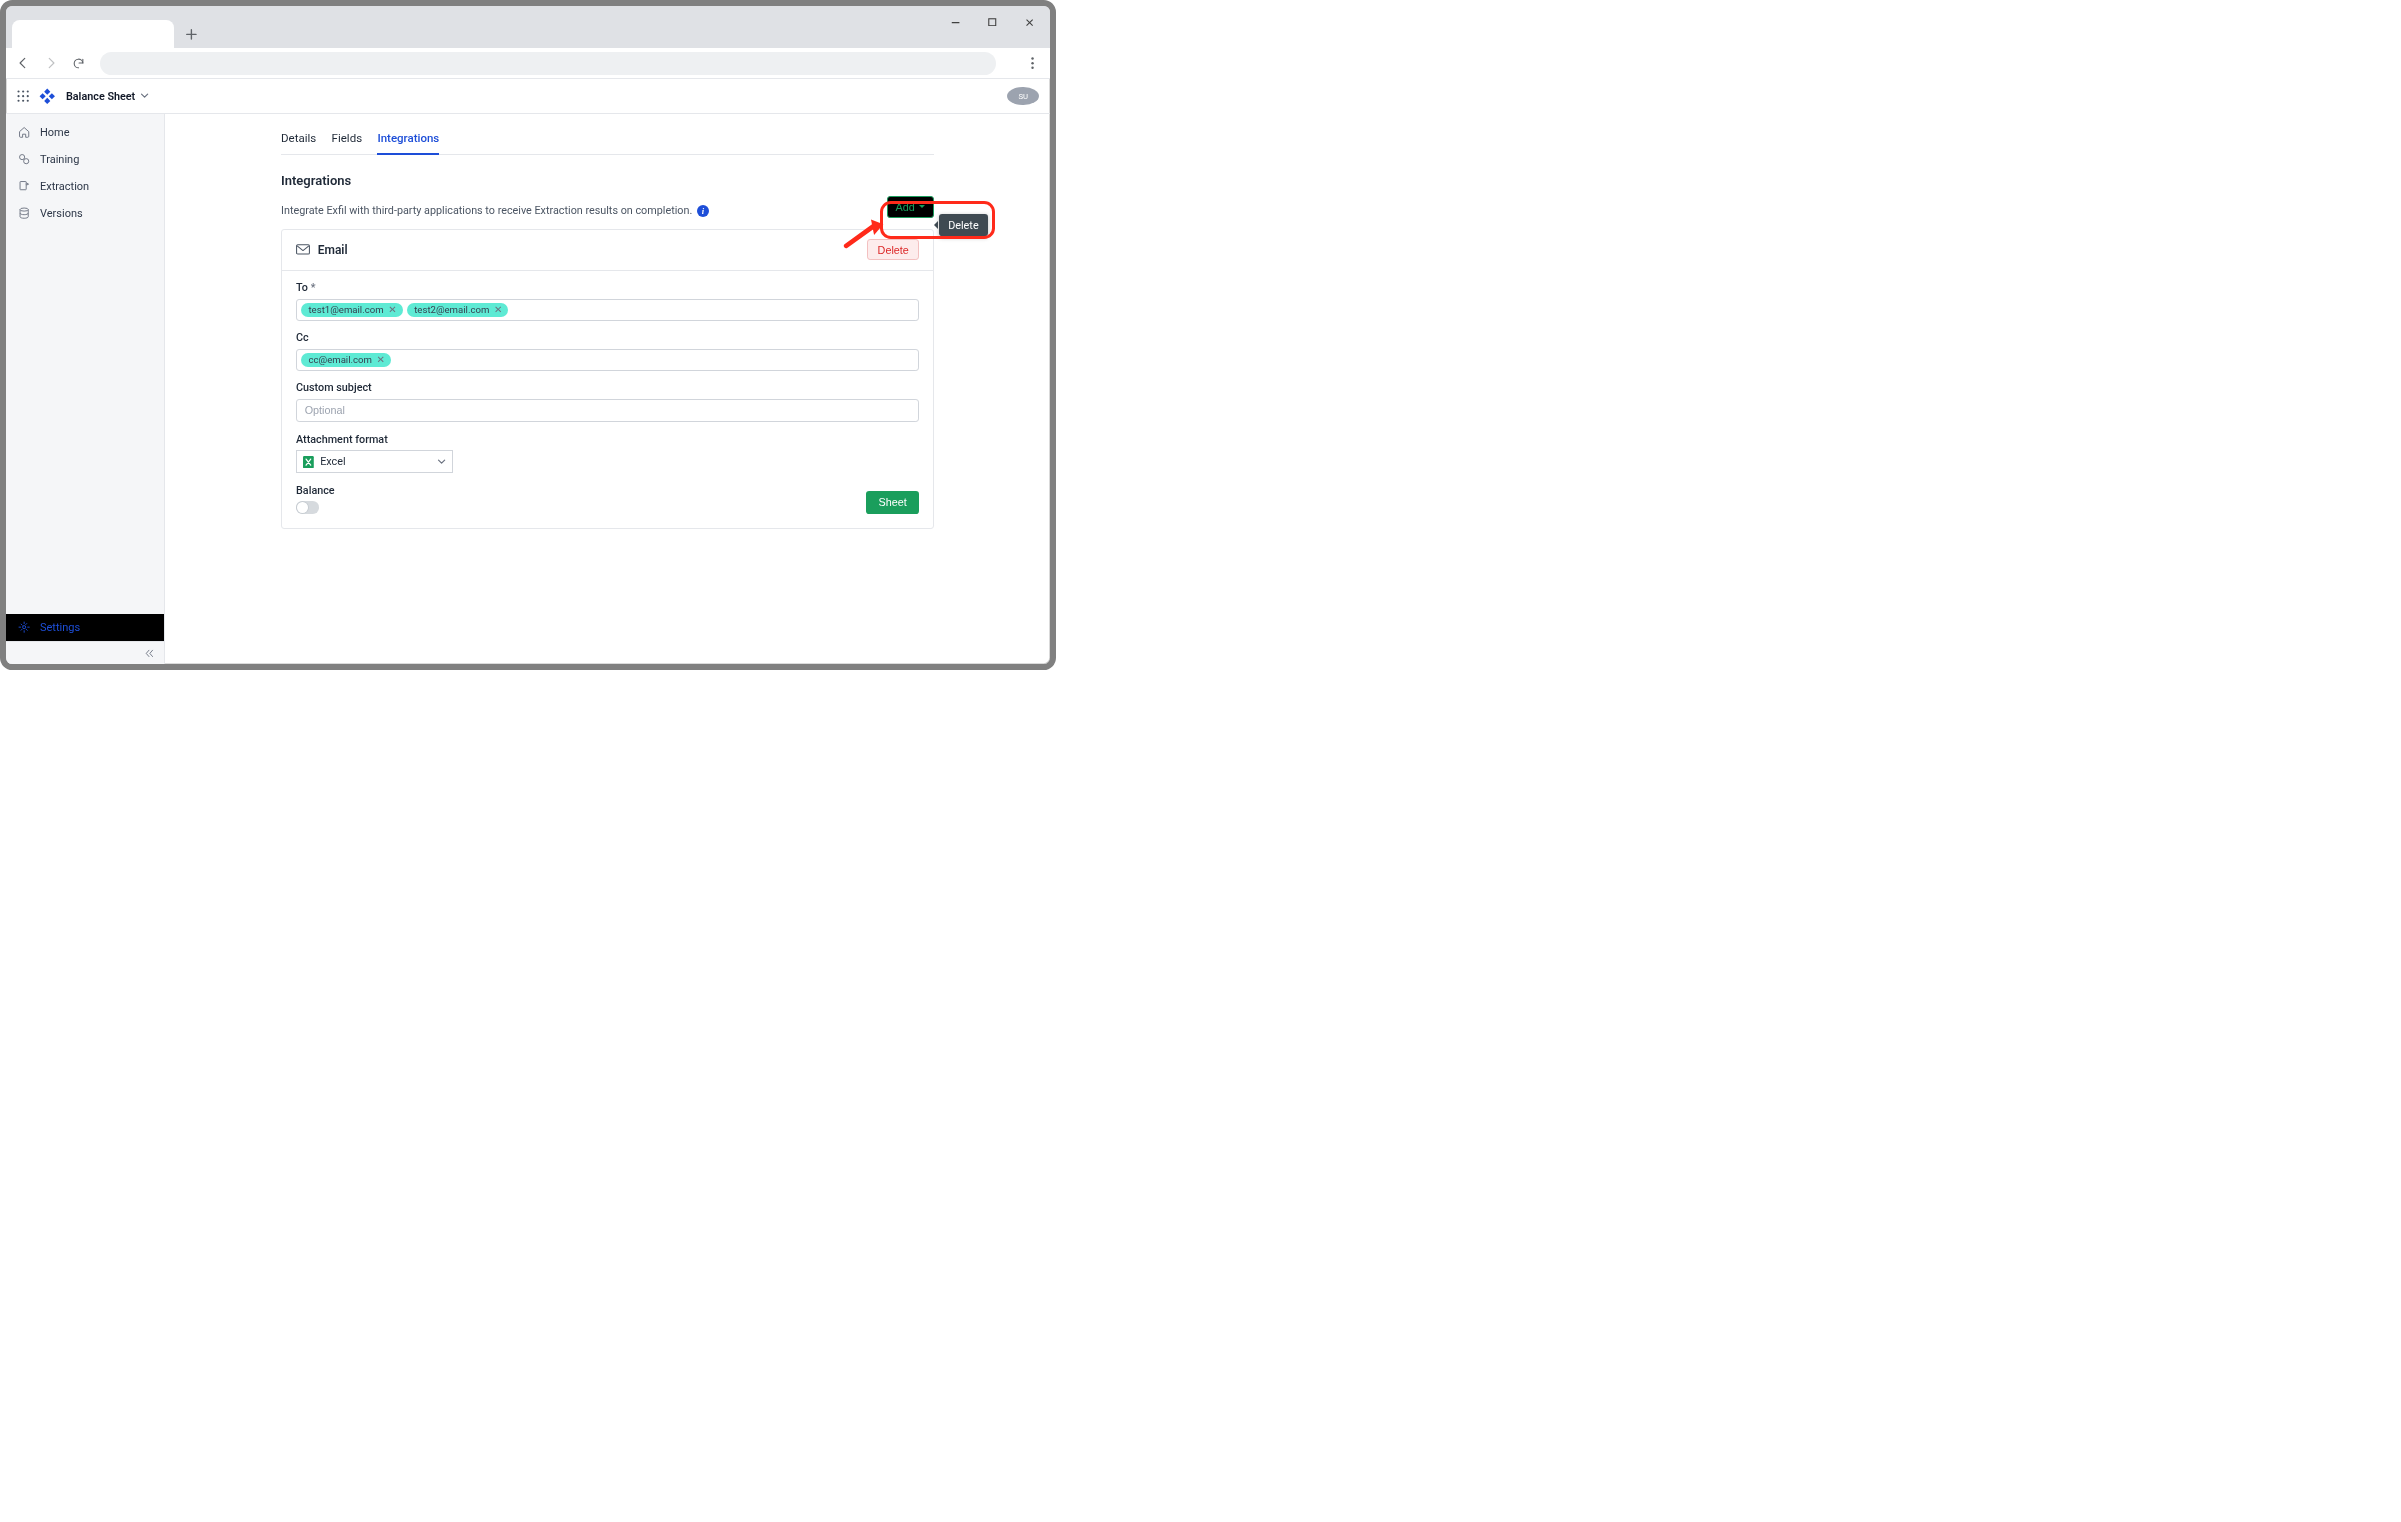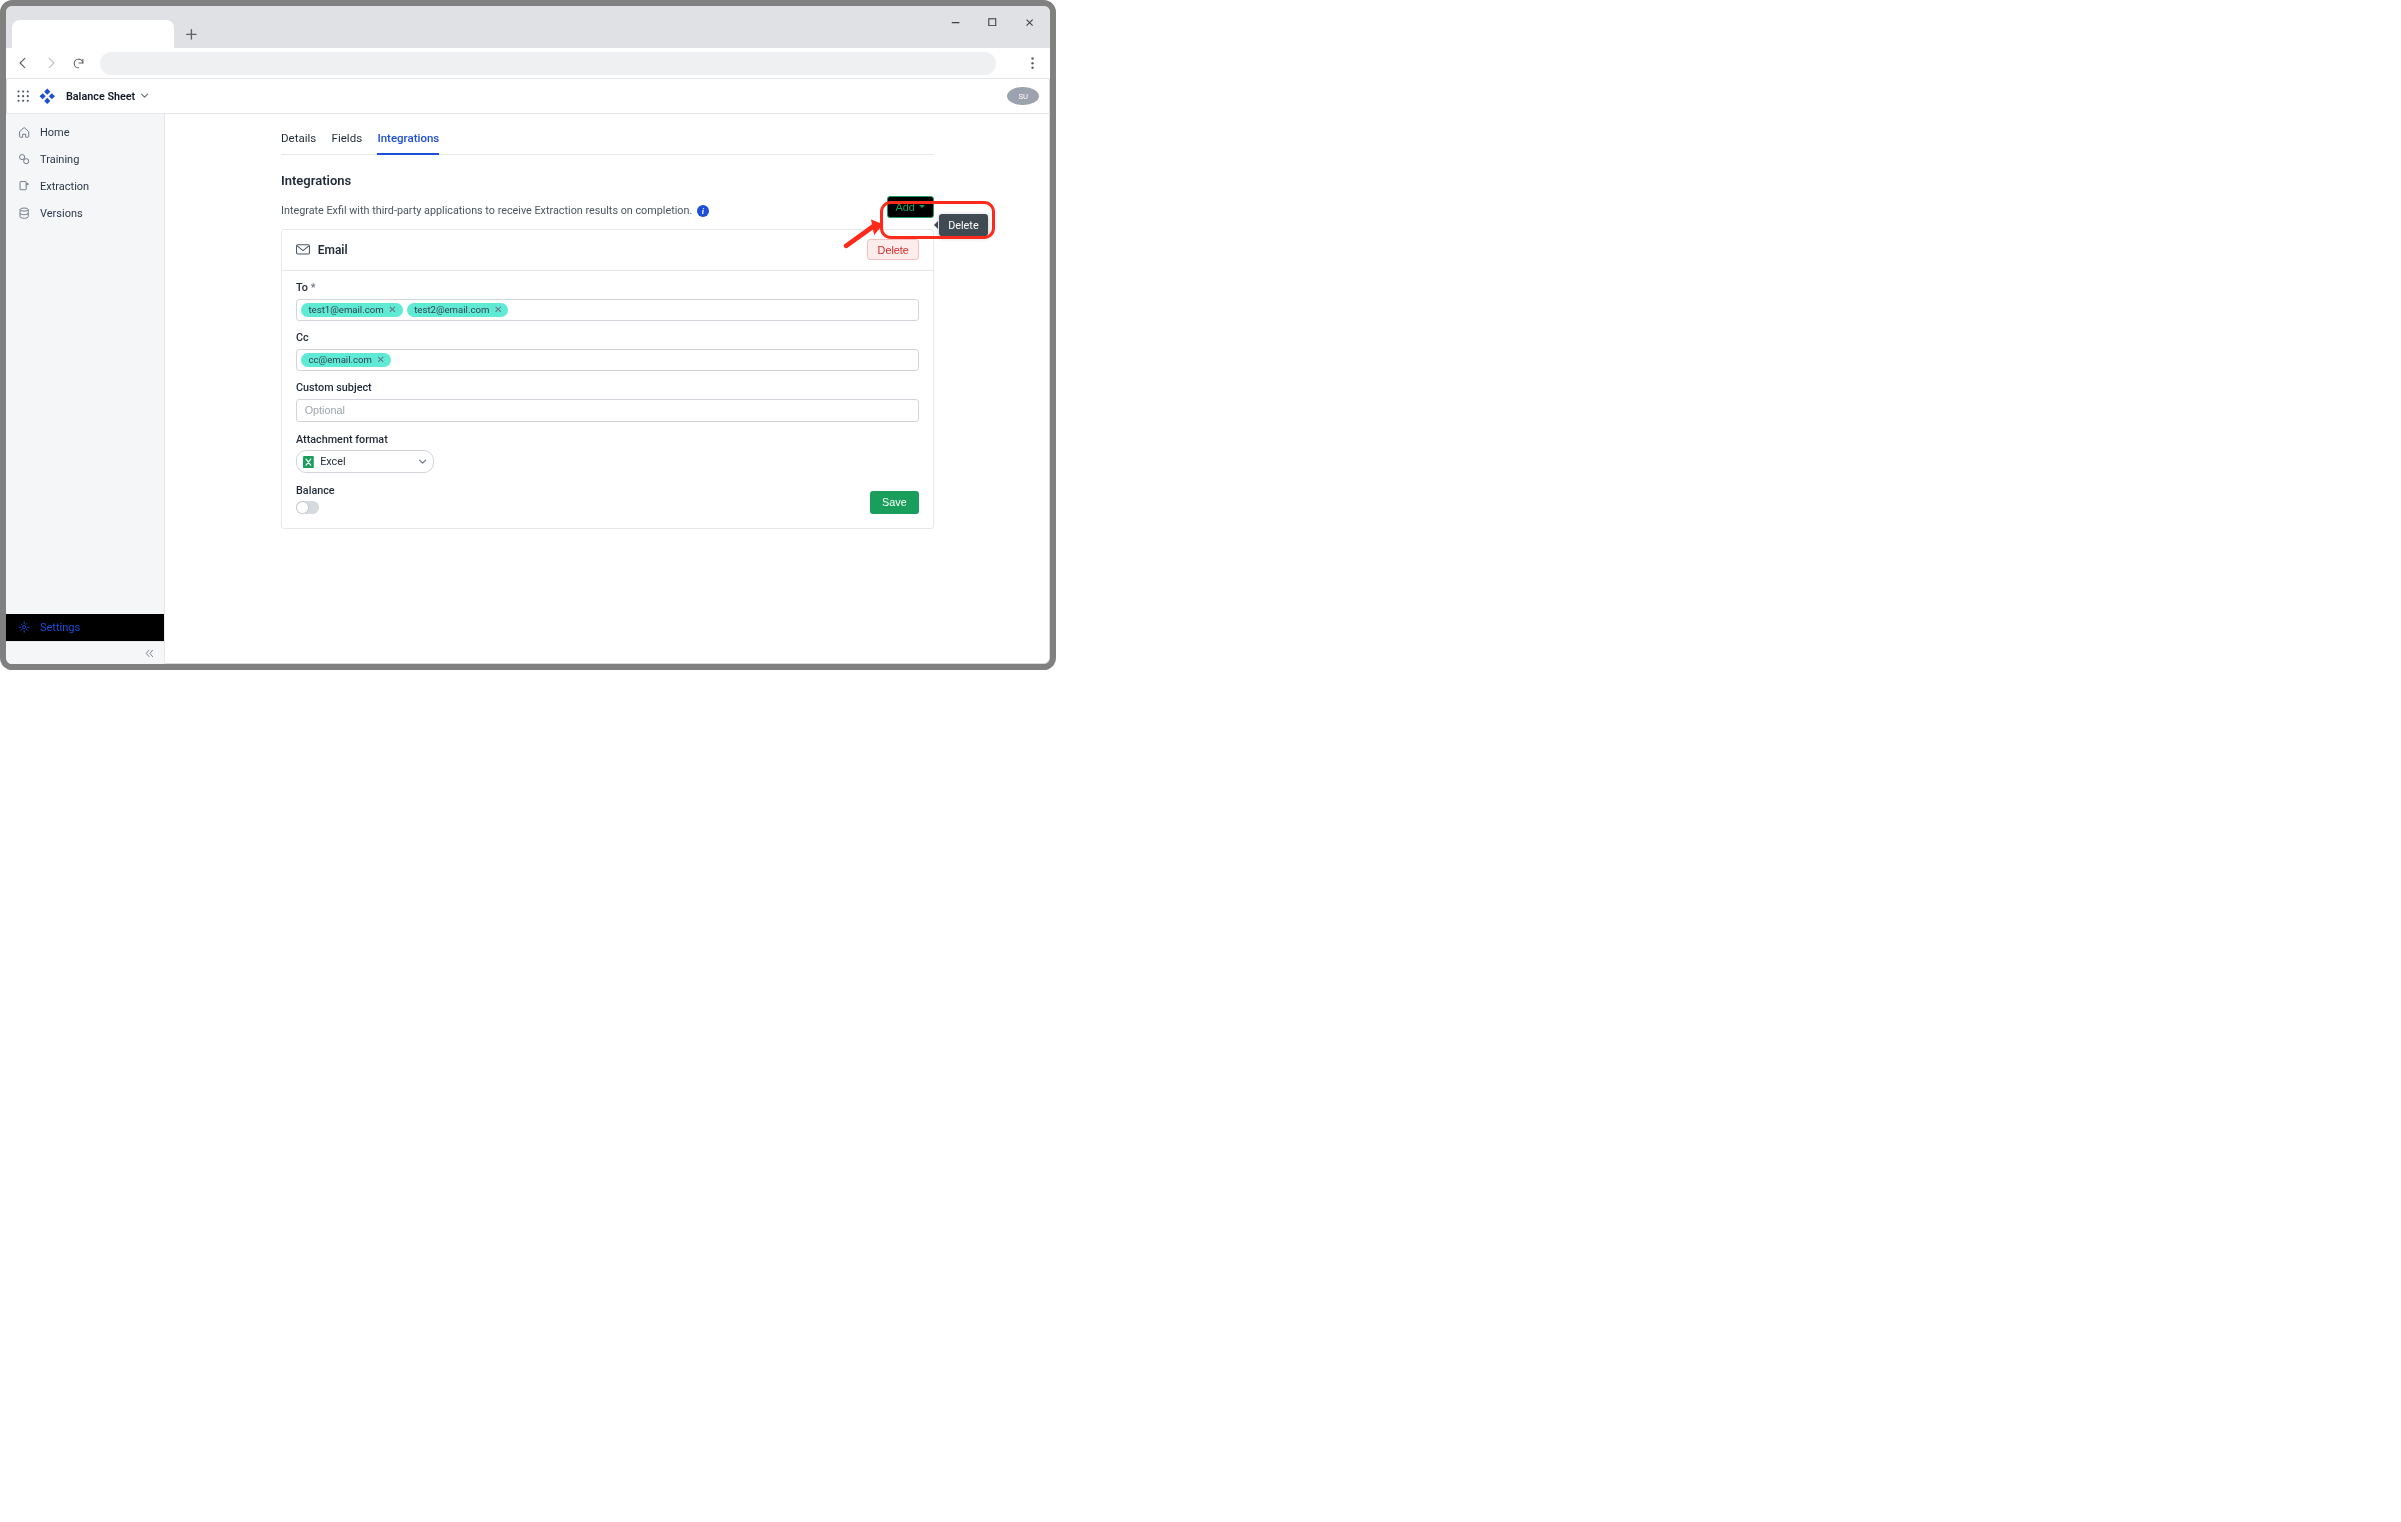--- a/index.html
+++ b/index.html
@@ -186,21 +186,21 @@
 }
 .chip-x { color:#6b7280; cursor:pointer; font-size:10px; padding:0 1.5px;}
 
 .text-input {
   width:100%; border:0.8px solid #d1d5db; border-radius:3.1px; padding:4.6px 7.7px;
   font-size:10.8px; color:#374151;
 }
 .text-input::placeholder { color:#9ca3af; }
 
 .select {
-  width:138px; border:0.8px solid #d1d5db; border-radius:10px; padding:3.8px 6.2px;
+  width:157px; border:0.8px solid #d1d5db; border-radius:0; padding:3.8px 6.2px;
   display:flex; align-items:center; gap:6.2px; font-size:10.8px; background:#fff;
   justify-content:flex-start; cursor:pointer;
 }
 .select .excel-icon { color:#1a9e5c; }
 .select .chev { margin-left:auto; color:#6b7280; }
 
 .card-foot { display:flex; align-items:flex-end; justify-content:space-between; margin-top:4.6px;}
 .toggle-wrap {}
 .toggle-label { font-weight:550; font-size:10.8px; margin-bottom:4.6px; display:block;}
 .toggle {
@@ -472,21 +472,21 @@
               </div>
             </div>
 
             <div class="card-foot">
               <div class="toggle-wrap">
                 <label class="toggle-label">Balance</label>
                 <div class="toggle">
                   <div class="toggle-knob"></div>
                 </div>
               </div>
-              <button class="save-btn">Save</button>
+              <button class="save-btn">Sheet</button>
             </div>
           </div>
 
         </div>
 
       </div>
     </div>
 
   </div>
 

